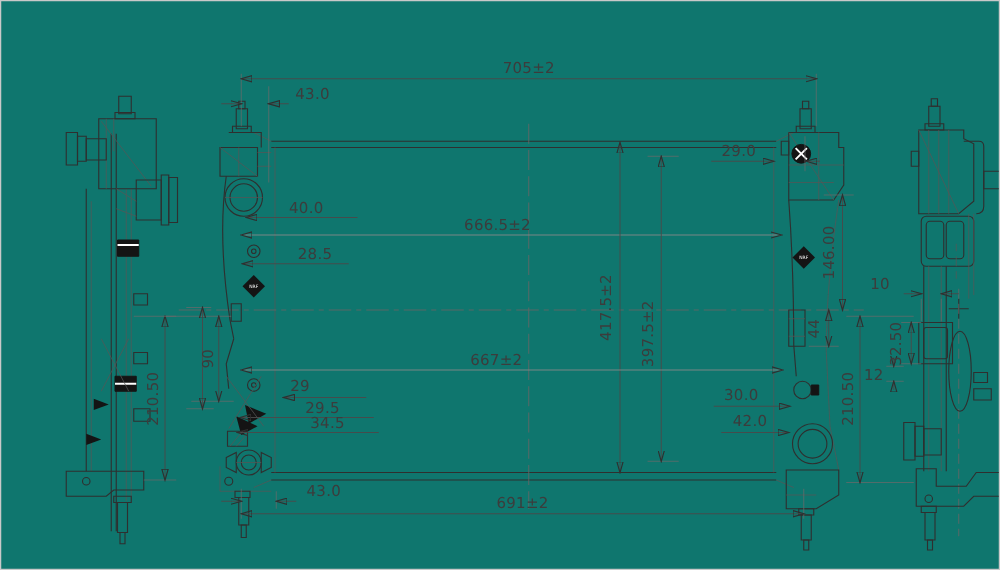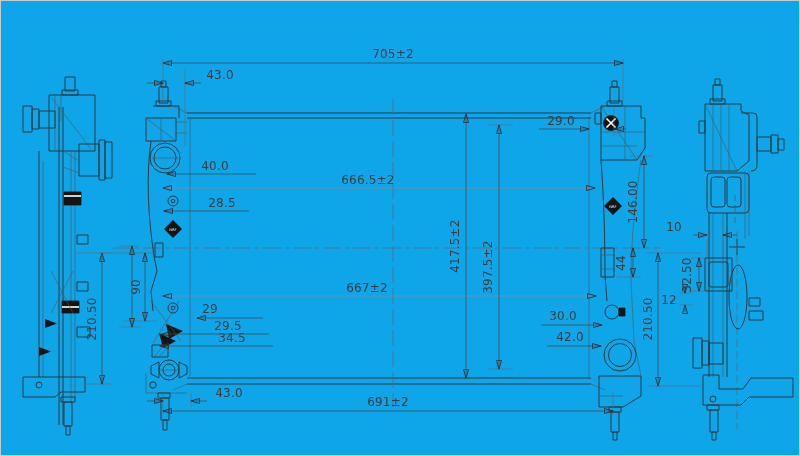--- a/index.html
+++ b/index.html
@@ -1,17 +1,17 @@
 <!DOCTYPE html>
 <html><head>
 <meta charset="utf-8">
 <style>
   html,body{margin:0;padding:0;background:#fff;}
-  #stage{width:800px;height:456px;position:relative;background:#0ea5e9;
-         border:1px solid #c9c9c9;box-sizing:border-box;overflow:hidden;}
+  #stage{width:800px;height:456px;position:relative;background:#0f766e;
+         border:1px solid #c9c9c9;box-sizing:border-box;overflow:hidden;padding-left:30px;}
   svg{display:block;}
   svg line,svg path,svg rect,svg circle,svg ellipse,svg polygon,svg polyline{
     stroke:#2f2f2f;stroke-width:.9;fill:none;vector-effect:non-scaling-stroke;}
   .thin{stroke-width:.6;stroke:#555;}
   .dim{stroke:#4a4a4a;stroke-width:.75;}
   .gdim{stroke:#8a8a8a;stroke-width:.7;}
   .ext{stroke:#6a6a6a;stroke-width:.6;}
   .cl{stroke:#666;stroke-width:.7;}
   .blk{fill:#141414;stroke:none;}
   .blk2{fill:#141414;stroke:#141414;stroke-width:.8;}

